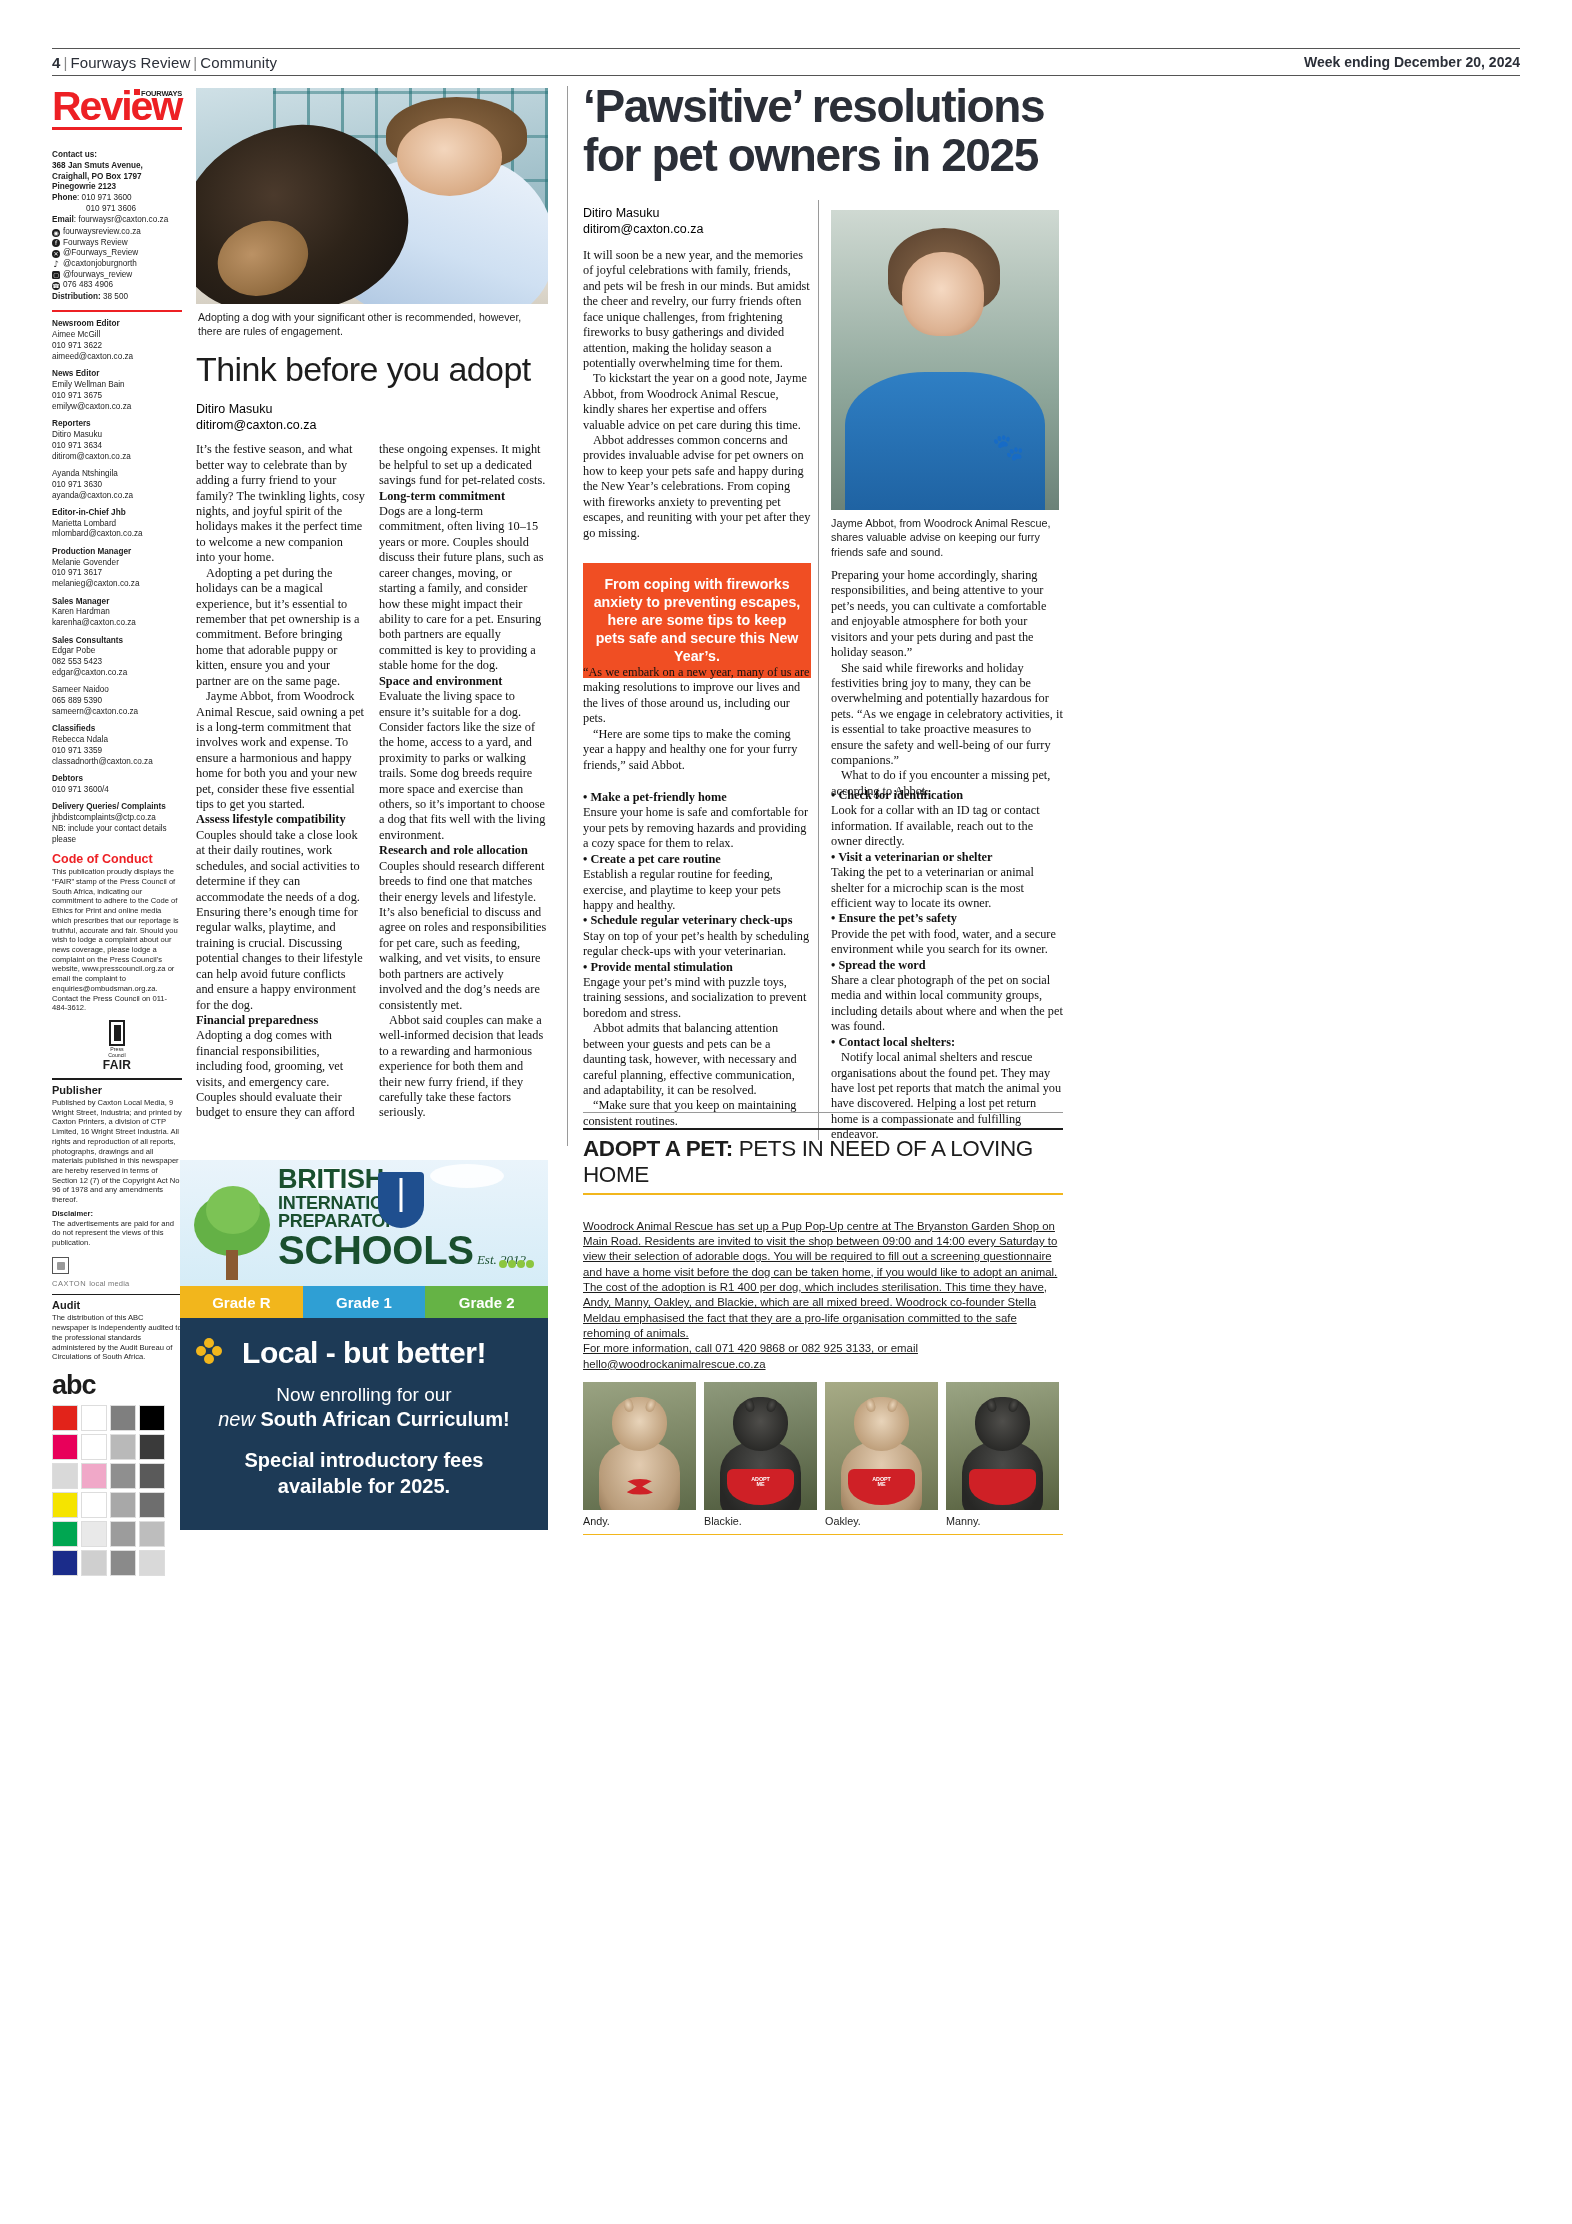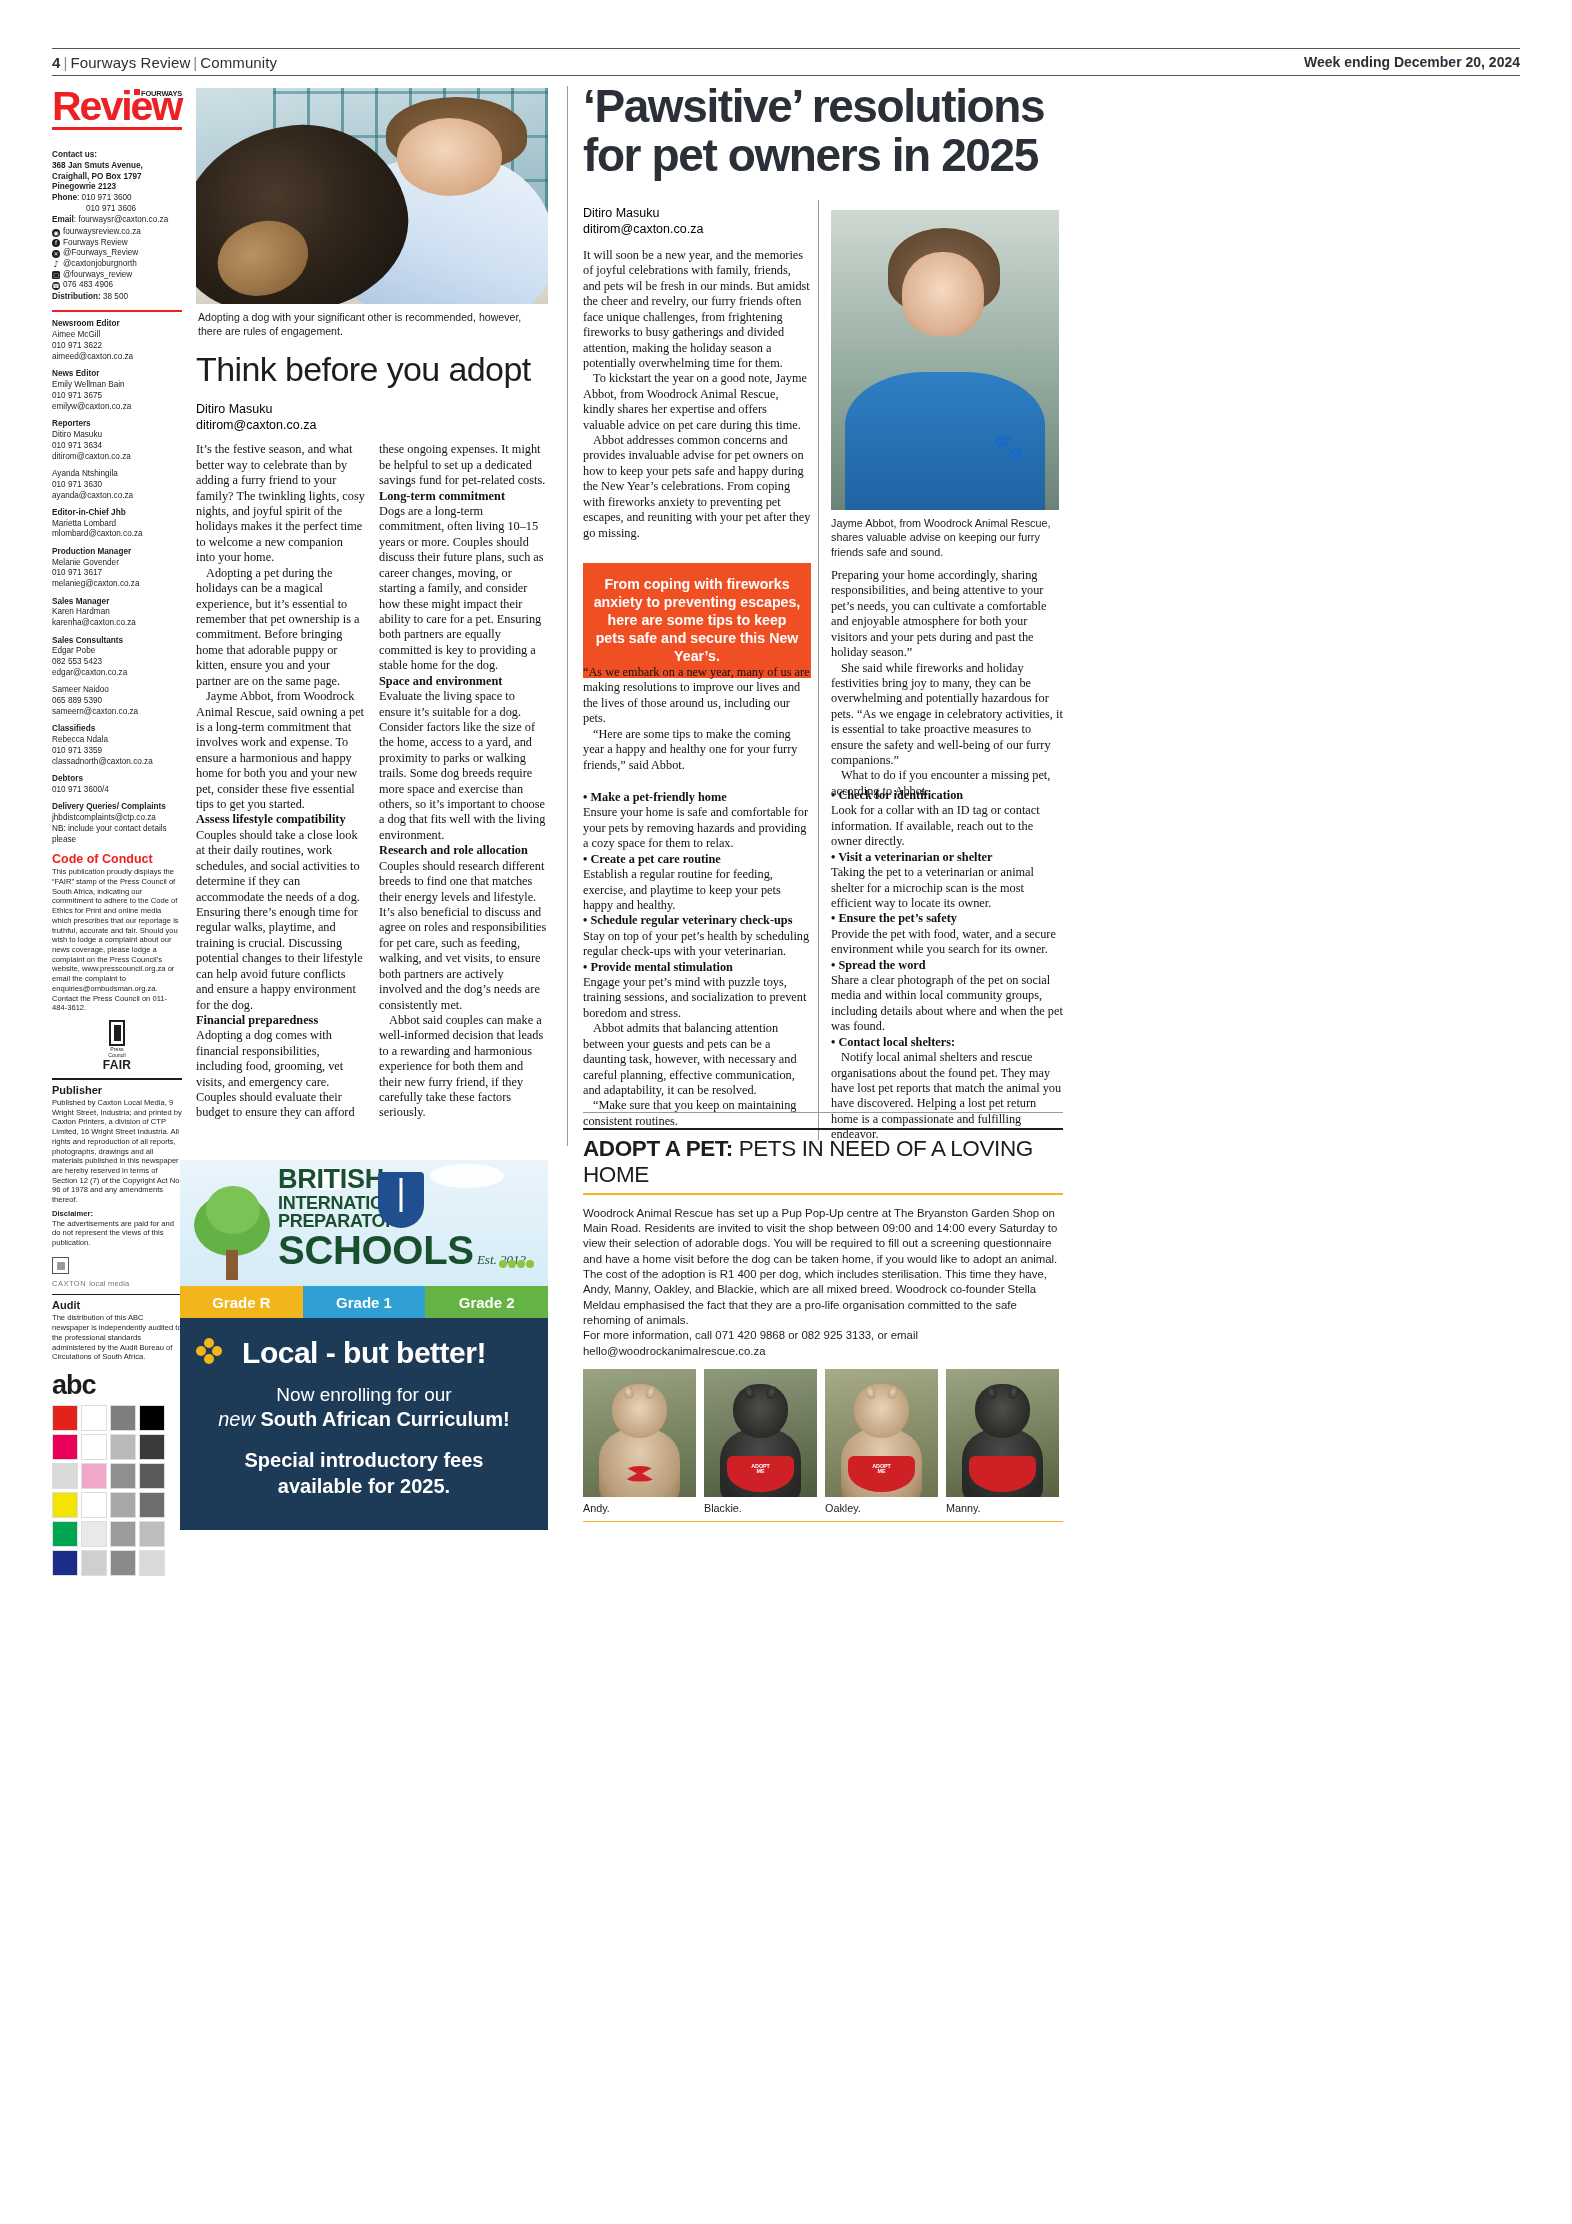--- a/index.html
+++ b/index.html
@@ -228,21 +228,21 @@
 
   
   #adoptSec { position:absolute; left:583px; top:1128px; width:480px; }
   #adoptRuleTop { height:2px; background:#1d1d1d; }
   #adoptHead {
     font-family:"Liberation Sans", sans-serif; font-size:22.5px; color:#1d1d1d;
     padding:6px 0 5px 0; letter-spacing:-.4px;
   }
   #adoptHead b { font-weight:bold; }
   #adoptRuleMid { height:1.6px; background:#f2b61c; }
-  #adoptBody { font-family:"Liberation Sans", sans-serif; font-size:11.4px; line-height:1.345; color:#1d1d1d; padding:11px 0 0 0;}
+  #adoptBody { font-family:"Liberation Sans", sans-serif; font-size:11.4px; line-height:1.345; color:#1d1d1d; padding:24px 0 0 0;text-decoration:underline;}
   .dogGrid { display:flex; gap:8px; margin-top:10px; }
   .dogCell { width:113px; }
   .dogImg { width:113px; height:128px; position:relative; overflow:hidden; background:#7f8a6a; }
   .dg-bg1{ background:linear-gradient(170deg,#9aa382,#5f6b4a); }
   .dg-bg2{ background:linear-gradient(170deg,#8f9a7c,#4e5a3c); }
   .dg-bg3{ background:linear-gradient(170deg,#a7ab86,#6b7350); }
   .dg-bg4{ background:linear-gradient(170deg,#9ba584,#57613f); }
   .dogBody {
     position:absolute; left:14%; bottom:-8%; width:72%; height:62%;
     border-radius:44% 44% 28% 28%/40% 40% 24% 24%;

